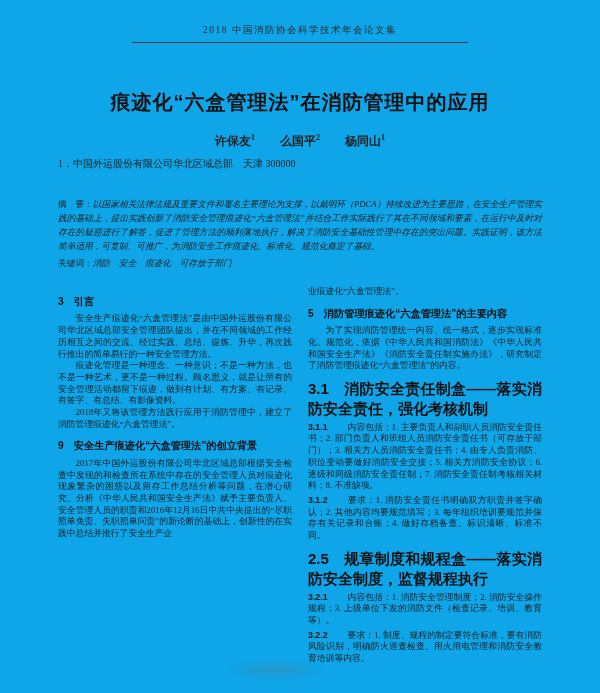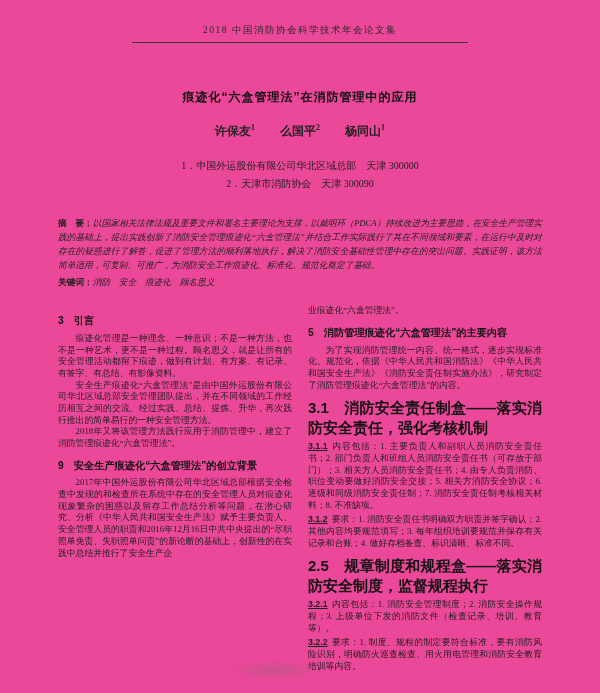--- a/index.html
+++ b/index.html
@@ -1,43 +1,43 @@
 <!DOCTYPE html>
 <html><head>
 <meta charset="utf-8">
 <style>
   html,body{margin:0;padding:0;background:#f2f2f2;}
   .page{
     position:relative;width:600px;height:693px;box-sizing:border-box;
-    margin:0 auto;background:#ec4899;color:#1c1c1c;
+    margin:0 auto;background:#0ea5e9;color:#1c1c1c;
     font-family:"Liberation Serif",serif;
     padding:24px 58px 26px 58px;overflow:hidden;
   }
   .hdr-text{text-align:center;font-size:9.5px;letter-spacing:1.5px;color:#2a2a2a;}
   .hdr-rule{width:336px;height:1px;background:#3a3a3a;margin:5px auto 0 auto;}
   .title{
     text-align:center;font-family:"Liberation Sans",sans-serif;font-weight:bold;
-    font-size:12px;letter-spacing:1px;margin:46px 0 0 0;color:#111;
+    font-size:20px;letter-spacing:1px;margin:46px 0 0 0;color:#111;
   }
   .authors{text-align:center;margin-top:17px;font-size:12px;color:#222;font-weight:bold;}
   .author{margin:0 11px;white-space:nowrap;}
   .author sup{font-size:8px;}
-  .affils{text-align:center;margin-top:17px;font-size:10px;line-height:1.75;color:#222;}
+  .affils{margin-top:5px;font-size:10px;line-height:1.75;color:#222;}
   .abstract{
     margin-top:24px;font-size:8.7px;line-height:1.62;text-align:justify;
     font-style:italic;color:#222;
   }
-  .abstract b,.keywords b{font-style:normal;font-family:"Liberation Sans",sans-serif;font-weight:bold;}
+  .abstract b,.keywords b{font-style:normal;font-family:"Liberation Sans",sans-serif;font-weight:normal;}
   .keywords{margin-top:5px;font-size:8.7px;font-style:italic;color:#222;}
   .columns{display:flex;gap:16px;margin-top:16px;}
   .col{width:234px;font-size:8.8px;line-height:1.33;text-align:justify;color:#1d1d1d;}
   .col p{margin:0;text-indent:2em;}
   .col p.noindent{text-indent:0;}
   .col p.clause{text-indent:0;margin-top:3px;}
-  .clause b{font-family:"Liberation Sans",sans-serif;margin-right:4px;text-decoration:underline;}
+  .clause b{font-family:"Liberation Sans",sans-serif;margin-right:20px;}
   h2.sec{
     font-family:"Liberation Sans",sans-serif;font-size:10.2px;font-weight:bold;
     margin:9px 0 5px 0;color:#111;
   }
   h3.subsec{
     font-family:"Liberation Sans",sans-serif;font-size:15px;font-weight:bold;
     margin:7px 0 3px 0;color:#111;
   }
   .artifact{
     position:absolute;left:225px;bottom:14px;width:100px;height:18px;
@@ -56,37 +56,36 @@
   <h1 class="title">痕迹化“六盒管理法”在消防管理中的应用</h1>
 
   <div class="authors">
     <span class="author"><span>许保友</span><sup>1</sup></span>
     <span class="author"><span>么国平</span><sup>2</sup></span>
     <span class="author"><span>杨同山</span><sup>1</sup></span>
   </div>
 
   <div class="affils">
     <div>1．中国外运股份有限公司华北区域总部　天津 300000</div>
-    <div>2．天津市消防协会　天津 300090</div>
   </div>
 
   <div class="abstract">
     <b>摘　要：</b><span>以国家相关法律法规及重要文件和署名主要理论为支撑，以戴明环（PDCA）持续改进为主要思路，在安全生产管理实践的基础上，提出实践创新了消防安全管理痕迹化“六盒管理法”并结合工作实际践行了其在不同领域和要素，在运行中及时对存在的疑惑进行了解答，促进了管理方法的顺利落地执行，解决了消防安全基础性管理中存在的突出问题。实践证明，该方法简单适用，可复制、可推广，为消防安全工作痕迹化、标准化、规范化奠定了基础。</span>
   </div>
 
   <div class="keywords">
-    <b>关键词：</b><span>消防　安全　痕迹化　顾名思义</span>
+    <b>关键词：</b><span>消防　安全　痕迹化　可存放于部门</span>
   </div>
 
   <div class="columns">
 
     <div class="col">
       <h2 class="sec">3　引言</h2>
+      <p>安全生产痕迹化“六盒管理法”是由中国外运股份有限公司华北区域总部安全管理团队提出，并在不同领域的工作经历相互之间的交流、经过实践、总结、提炼、升华，再次践行推出的简单易行的一种安全管理方法。</p>
       <p>痕迹化管理是一种理念、一种意识；不是一种方法，也不是一种艺术，更不是一种过程。顾名思义，就是让所有的安全管理活动都留下痕迹，做到有计划、有方案、有记录、有签字、有总结、有影像资料。</p>
-      <p>安全生产痕迹化“六盒管理法”是由中国外运股份有限公司华北区域总部安全管理团队提出，并在不同领域的工作经历相互之间的交流、经过实践、总结、提炼、升华，再次践行推出的简单易行的一种安全管理方法。</p>
       <p>2018年又将该管理方法践行应用于消防管理中，建立了消防管理痕迹化“六盒管理法”。</p>
       <h2 class="sec">9　安全生产痕迹化“六盒管理法”的创立背景</h2>
       <p>2017年中国外运股份有限公司华北区域总部根据安全检查中发现的和检查所在系统中存在的安全管理人员对痕迹化现象繁杂的困惑以及留存工作总结分析等问题，在潜心研究、分析《中华人民共和国安全生产法》赋予主要负责人、安全管理人员的职责和2016年12月16日中共中央提出的“尽职照单免责、失职照单问责”的新论断的基础上，创新性的在实践中总结并推行了安全生产企</p>
     </div>
 
     <div class="col">
       <p class="noindent">业痕迹化“六盒管理法”。</p>
       <h2 class="sec">5　消防管理痕迹化“六盒管理法”的主要内容</h2>
       <p>为了实现消防管理统一内容、统一格式，逐步实现标准化、规范化，依据《中华人民共和国消防法》《中华人民共和国安全生产法》《消防安全责任制实施办法》，研究制定了消防管理痕迹化“六盒管理法”的内容。</p>
       <h3 class="subsec">3.1　消防安全责任制盒——落实消防安全责任，强化考核机制</h3>

